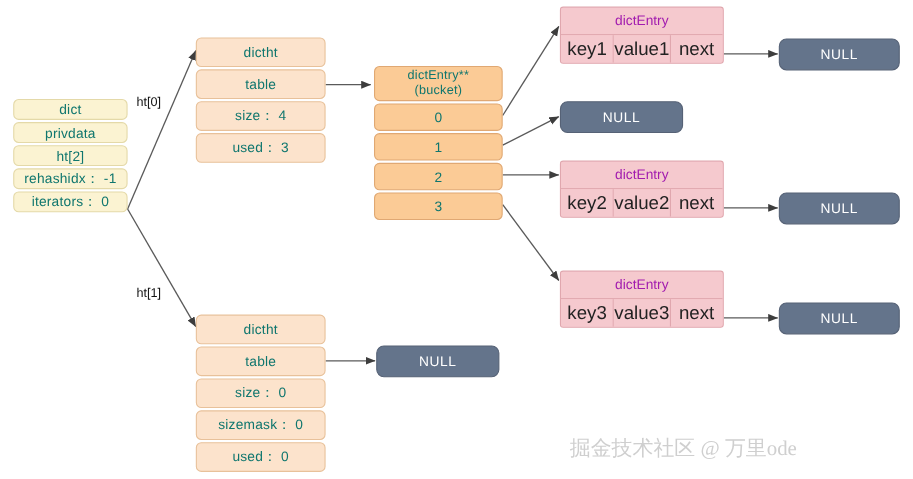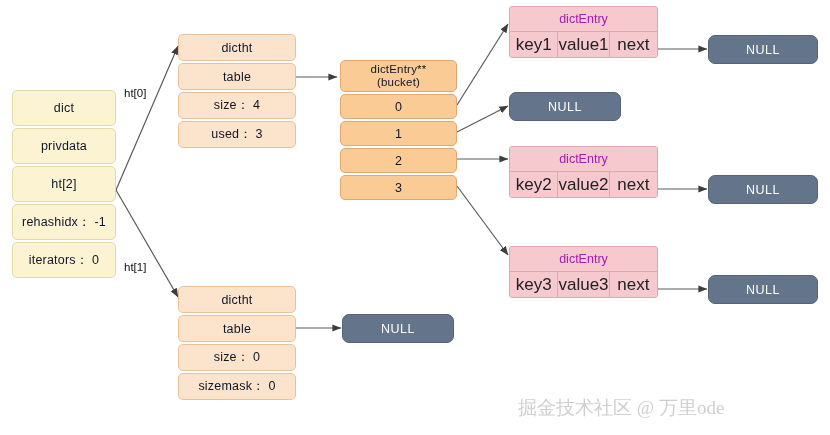--- a/index.html
+++ b/index.html
@@ -31,30 +31,30 @@
     flex-direction: column;
     gap: 2px;
   }
   .cell {
     box-sizing: border-box;
     border-radius: 5px;
     display: flex;
     align-items: center;
     justify-content: center;
     text-align: center;
-    color: #0f172a;
+    color: #0f766e;
     letter-spacing: 0.2px;
   }
 
   
   .dict-struct .cell {
     background: #fbf3d2;
     border: 1px solid #e4d9a8;
     font-size: 12.5px;
-    height: 36px;
+    height: 19px;
   }
 
   
   .dictht-struct .cell {
     background: #fce3cc;
     border: 1px solid #e8c19a;
     font-size: 12.5px;
     height: 27px;
   }
 
@@ -231,17 +231,18 @@
 
   <div class="nullbox" style="left:708px; top:275px; width:110px; height:29px;">NULL</div>
 
   <div class="nullbox" style="left:342px; top:314px; width:112px; height:29px;">NULL</div>
 
   <div class="struct dictht-struct" style="left:178px; top:286px; width:118px;">
     <div class="cell">dictht</div>
     <div class="cell">table</div>
     <div class="cell">size： 0</div>
     <div class="cell">sizemask： 0</div>
+    <div class="cell">used： 0</div>
   </div>
 
   <div class="watermark" style="left:518px; top:395px;">掘金技术社区 @ 万里ode</div>
 
 </div>
 
 </body></html>

